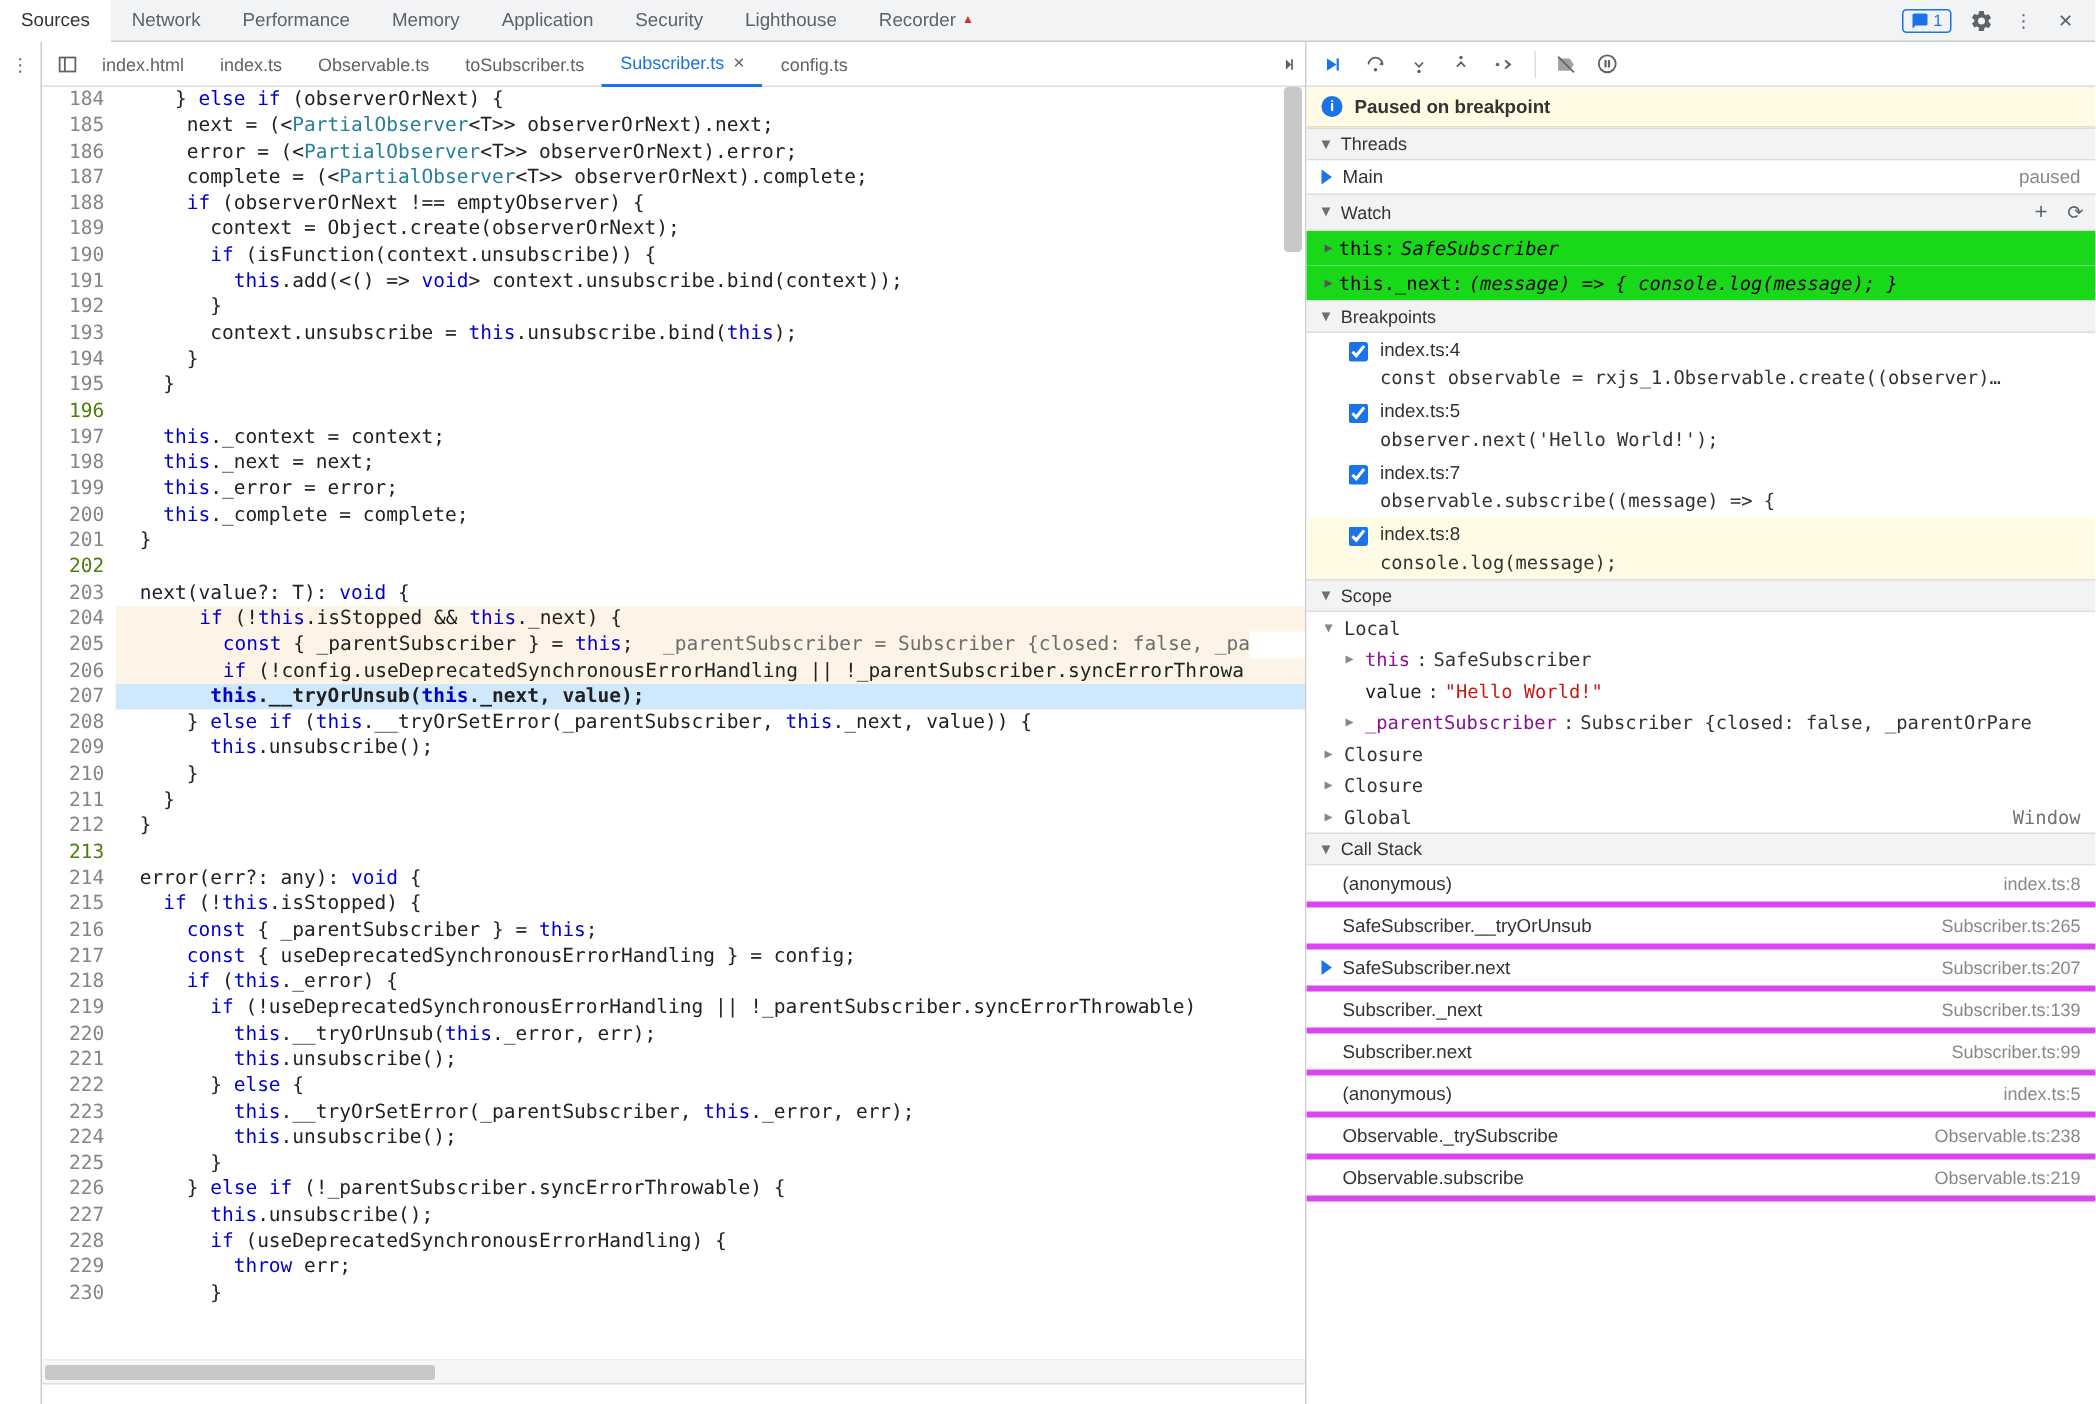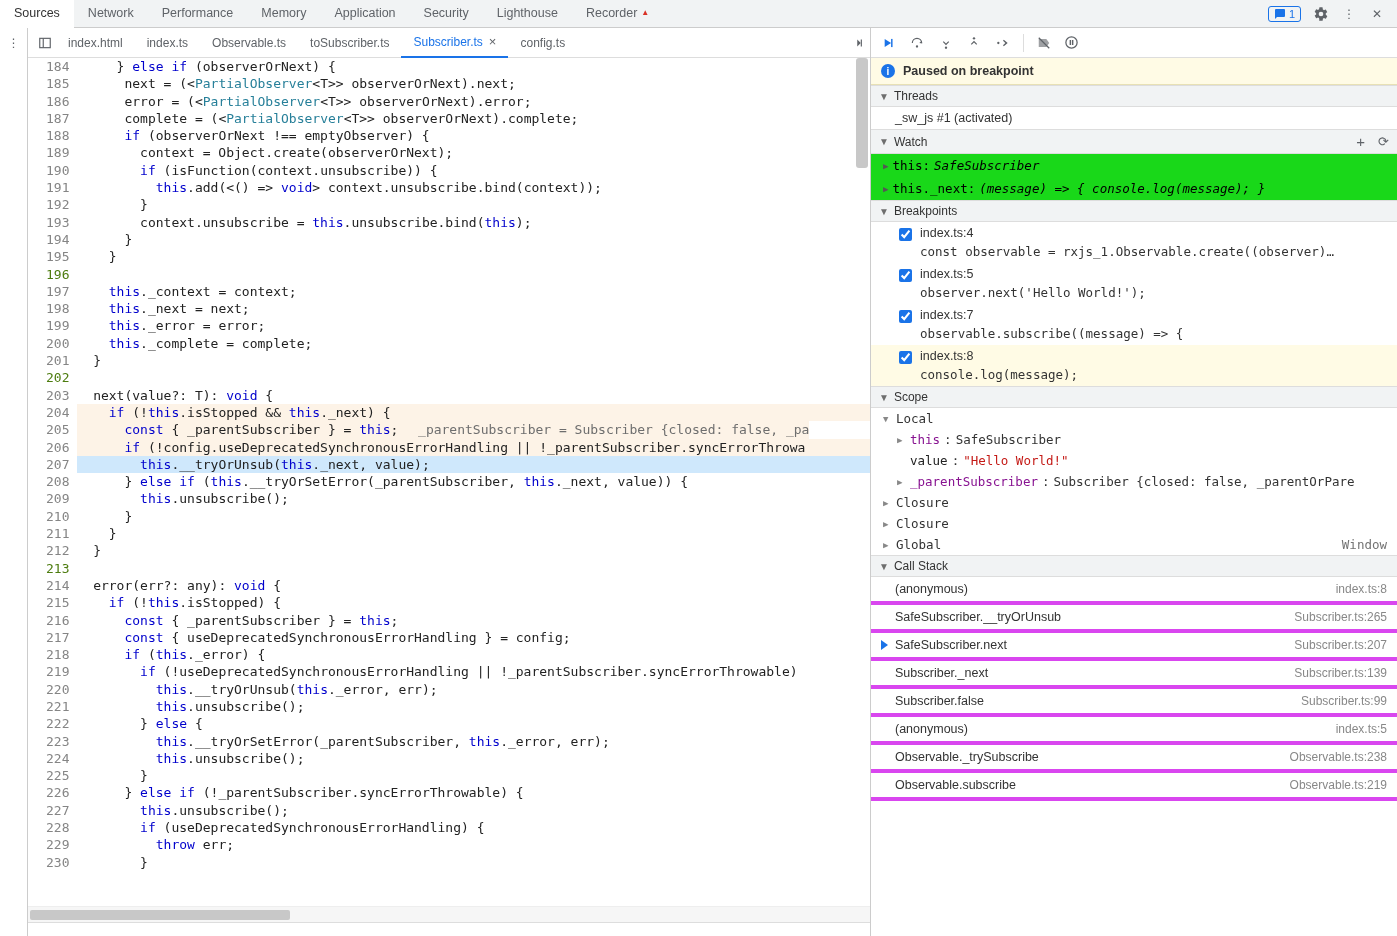--- a/index.html
+++ b/index.html
@@ -29,22 +29,22 @@
 .file-tab.active { color: #1a73e8; border-bottom: 2px solid #1a73e8; }
 .file-tab .close { color: #5f6368; font-size: 13px; }
 .file-tabs-spacer { flex: 1; }
 
 .code-area { flex: 1; display: flex; min-height: 0; position: relative; font-family: Menlo, Consolas, monospace; font-size: 13px; overflow: hidden; }
 .gutter { background: #fff; color: #888; text-align: right; padding: 0 8px 0 18px; user-select: none; }
 .code-lines { flex: 1; white-space: pre; color: #222; min-width: 0; overflow: hidden; }
 .line { height: 17.3px; line-height: 17.3px; }
 .gutter .line { color: #858585; }
 .gutter .line.faded { color: #4d7c0f; }
-.hl-light { background: #fdf3e7; }
-.hl-blue { background: #cfe8fc; display: inline-block; width: 100%; }
+.hl-light { background: #fdf3e7; padding-left: 24px; }
+.hl-blue { background: #cfe8fc; display: inline-block; width: 100%; font-weight: bold; }
 .inline-eval { color: #6e6e6e; background: #fdf3e7; padding-left: 4px; }
 .kw { color: #0000cc; }
 .id { color: #222; }
 .type { color: #267f99; }
 
 .hscroll { height: 16px; border-top: 1px solid #eee; background: #f6f6f6; position: relative; }
 .hscroll .thumb { position: absolute; left: 2px; top: 3px; height: 10px; width: 260px; background: #c8c8c8; border-radius: 2px; }
 
 .console-stub { height: 14px; border-top: 1px solid #ddd; }
 
@@ -288,23 +288,23 @@
       <div class="paused-banner">
         <div class="info-circle">i</div>
         <span class="txt">Paused on breakpoint</span>
       </div>
 
       <div class="section-hdr">
           <span class="tri">▼</span>
           <span>Threads</span>
         </div>
       <div class="panel-body" id="threads">
-          <div class="thread-row">
-            <span class="flex">_sw_js #1 (activated)</span>
-            <span class="thread-status"></span>
+          <div class="thread-row active">
+            <span class="flex">Main</span>
+            <span class="thread-status">paused</span>
           </div>
         </div>
 
       <div class="section-hdr">
         <span class="tri">▼</span>
           <span>Watch</span>
         <span class="spacer"></span>
         <span style="font-size:15px;color:#5f6368">+</span>
         <span style="font-size:13px;color:#5f6368;margin-left:8px">⟳</span>
       </div>
@@ -377,21 +377,21 @@
           </div>
           <div class="stack-row active">
             <span class="flex">SafeSubscriber.next</span>
             <span class="stack-loc">Subscriber.ts:207</span>
           </div>
           <div class="stack-row">
             <span class="flex">Subscriber._next</span>
             <span class="stack-loc">Subscriber.ts:139</span>
           </div>
           <div class="stack-row">
-            <span class="flex">Subscriber.false</span>
+            <span class="flex">Subscriber.next</span>
             <span class="stack-loc">Subscriber.ts:99</span>
           </div>
           <div class="stack-row">
             <span class="flex">(anonymous)</span>
             <span class="stack-loc">index.ts:5</span>
           </div>
           <div class="stack-row">
             <span class="flex">Observable._trySubscribe</span>
             <span class="stack-loc">Observable.ts:238</span>
           </div>

